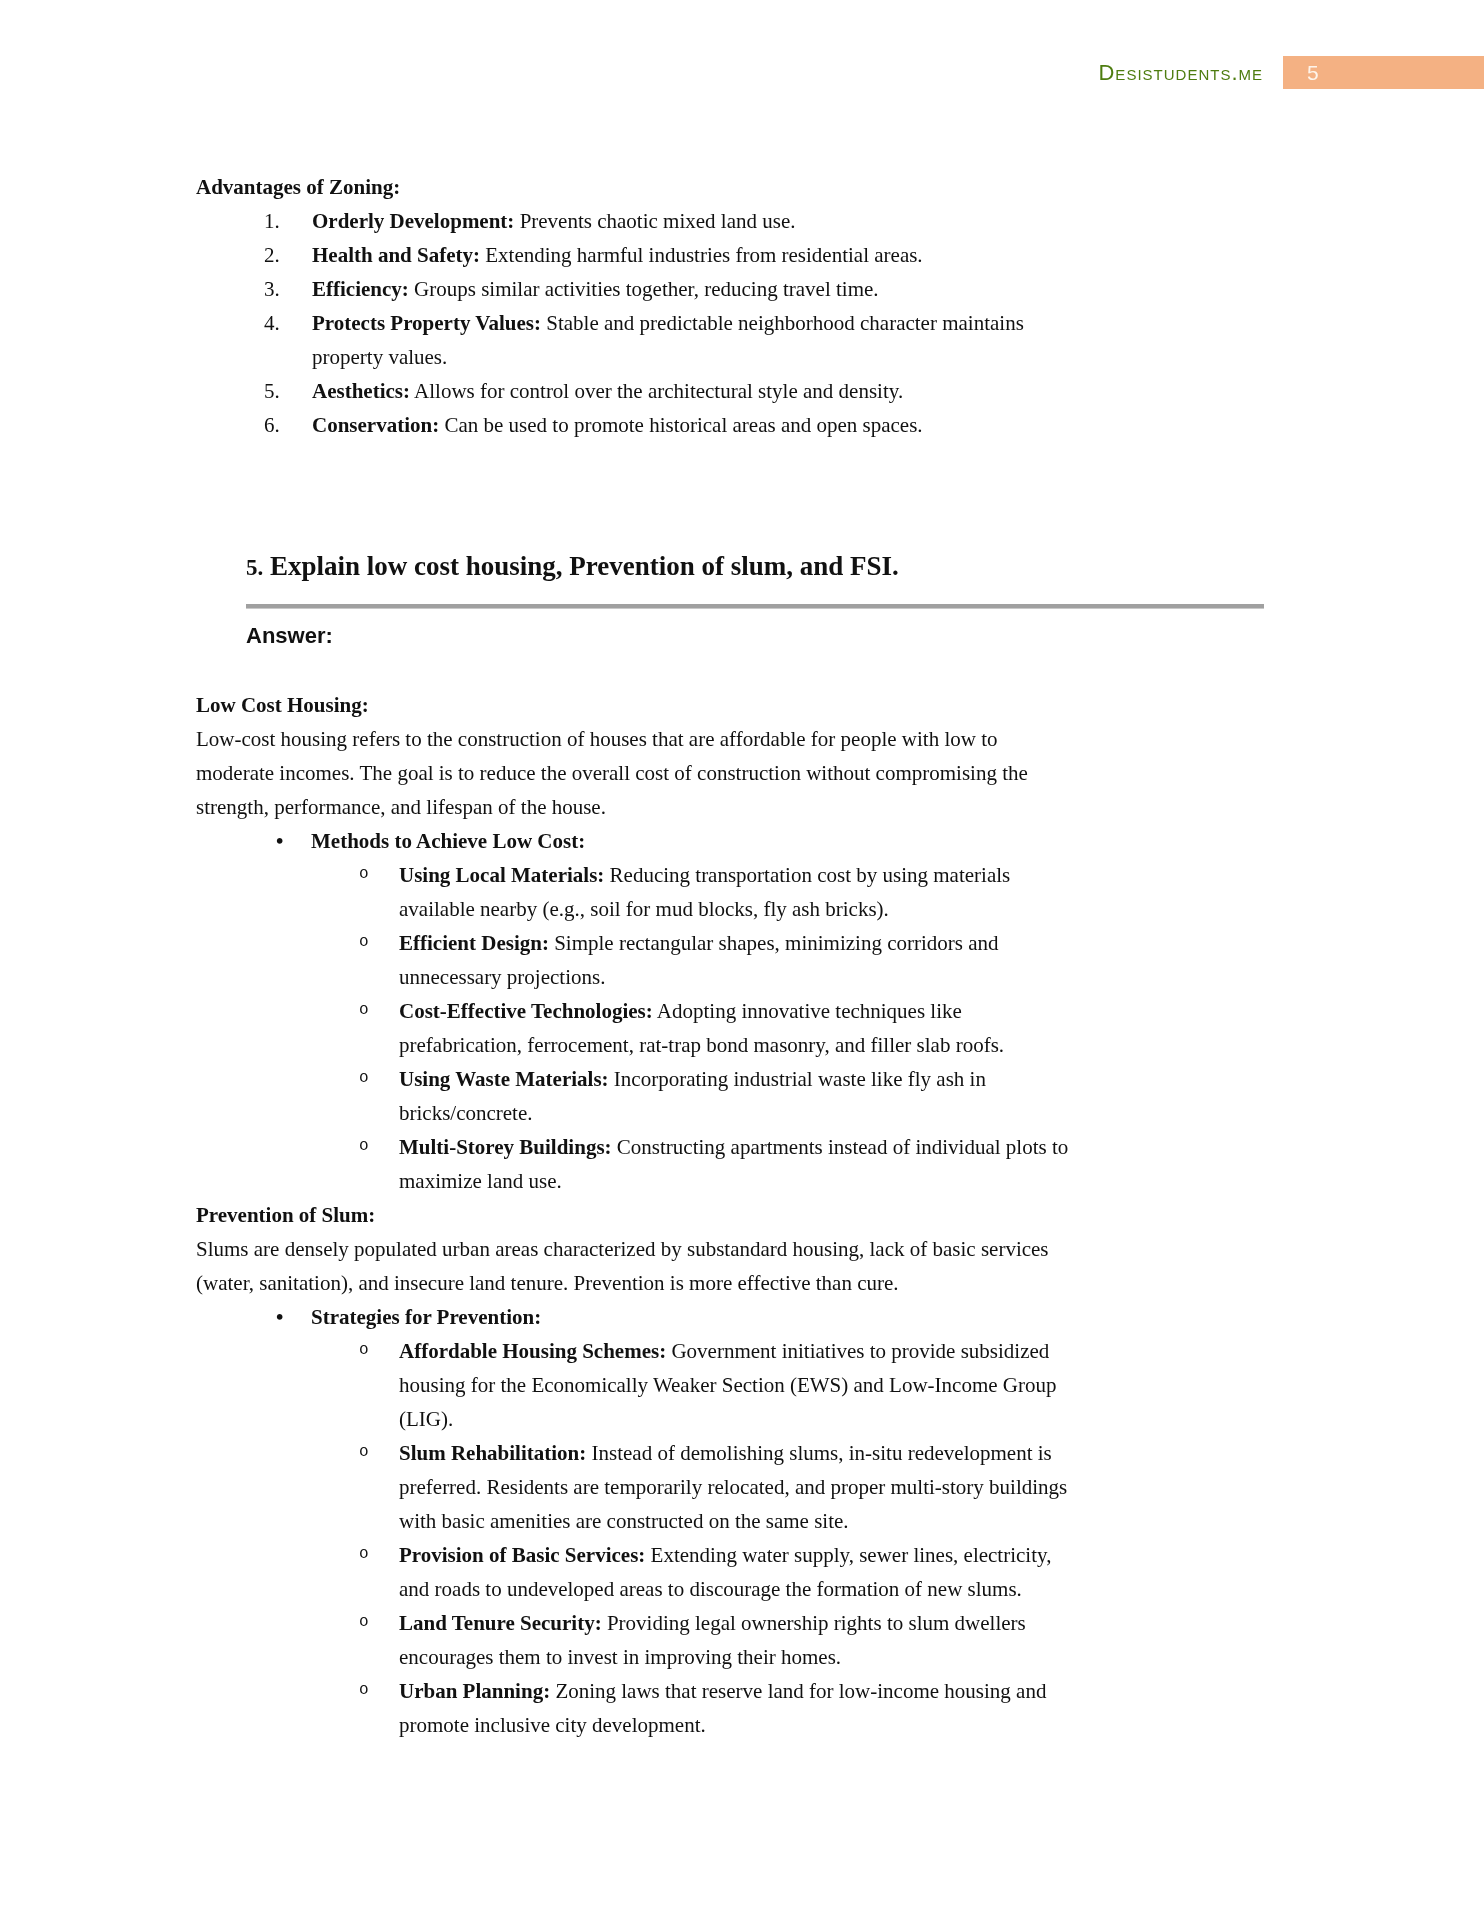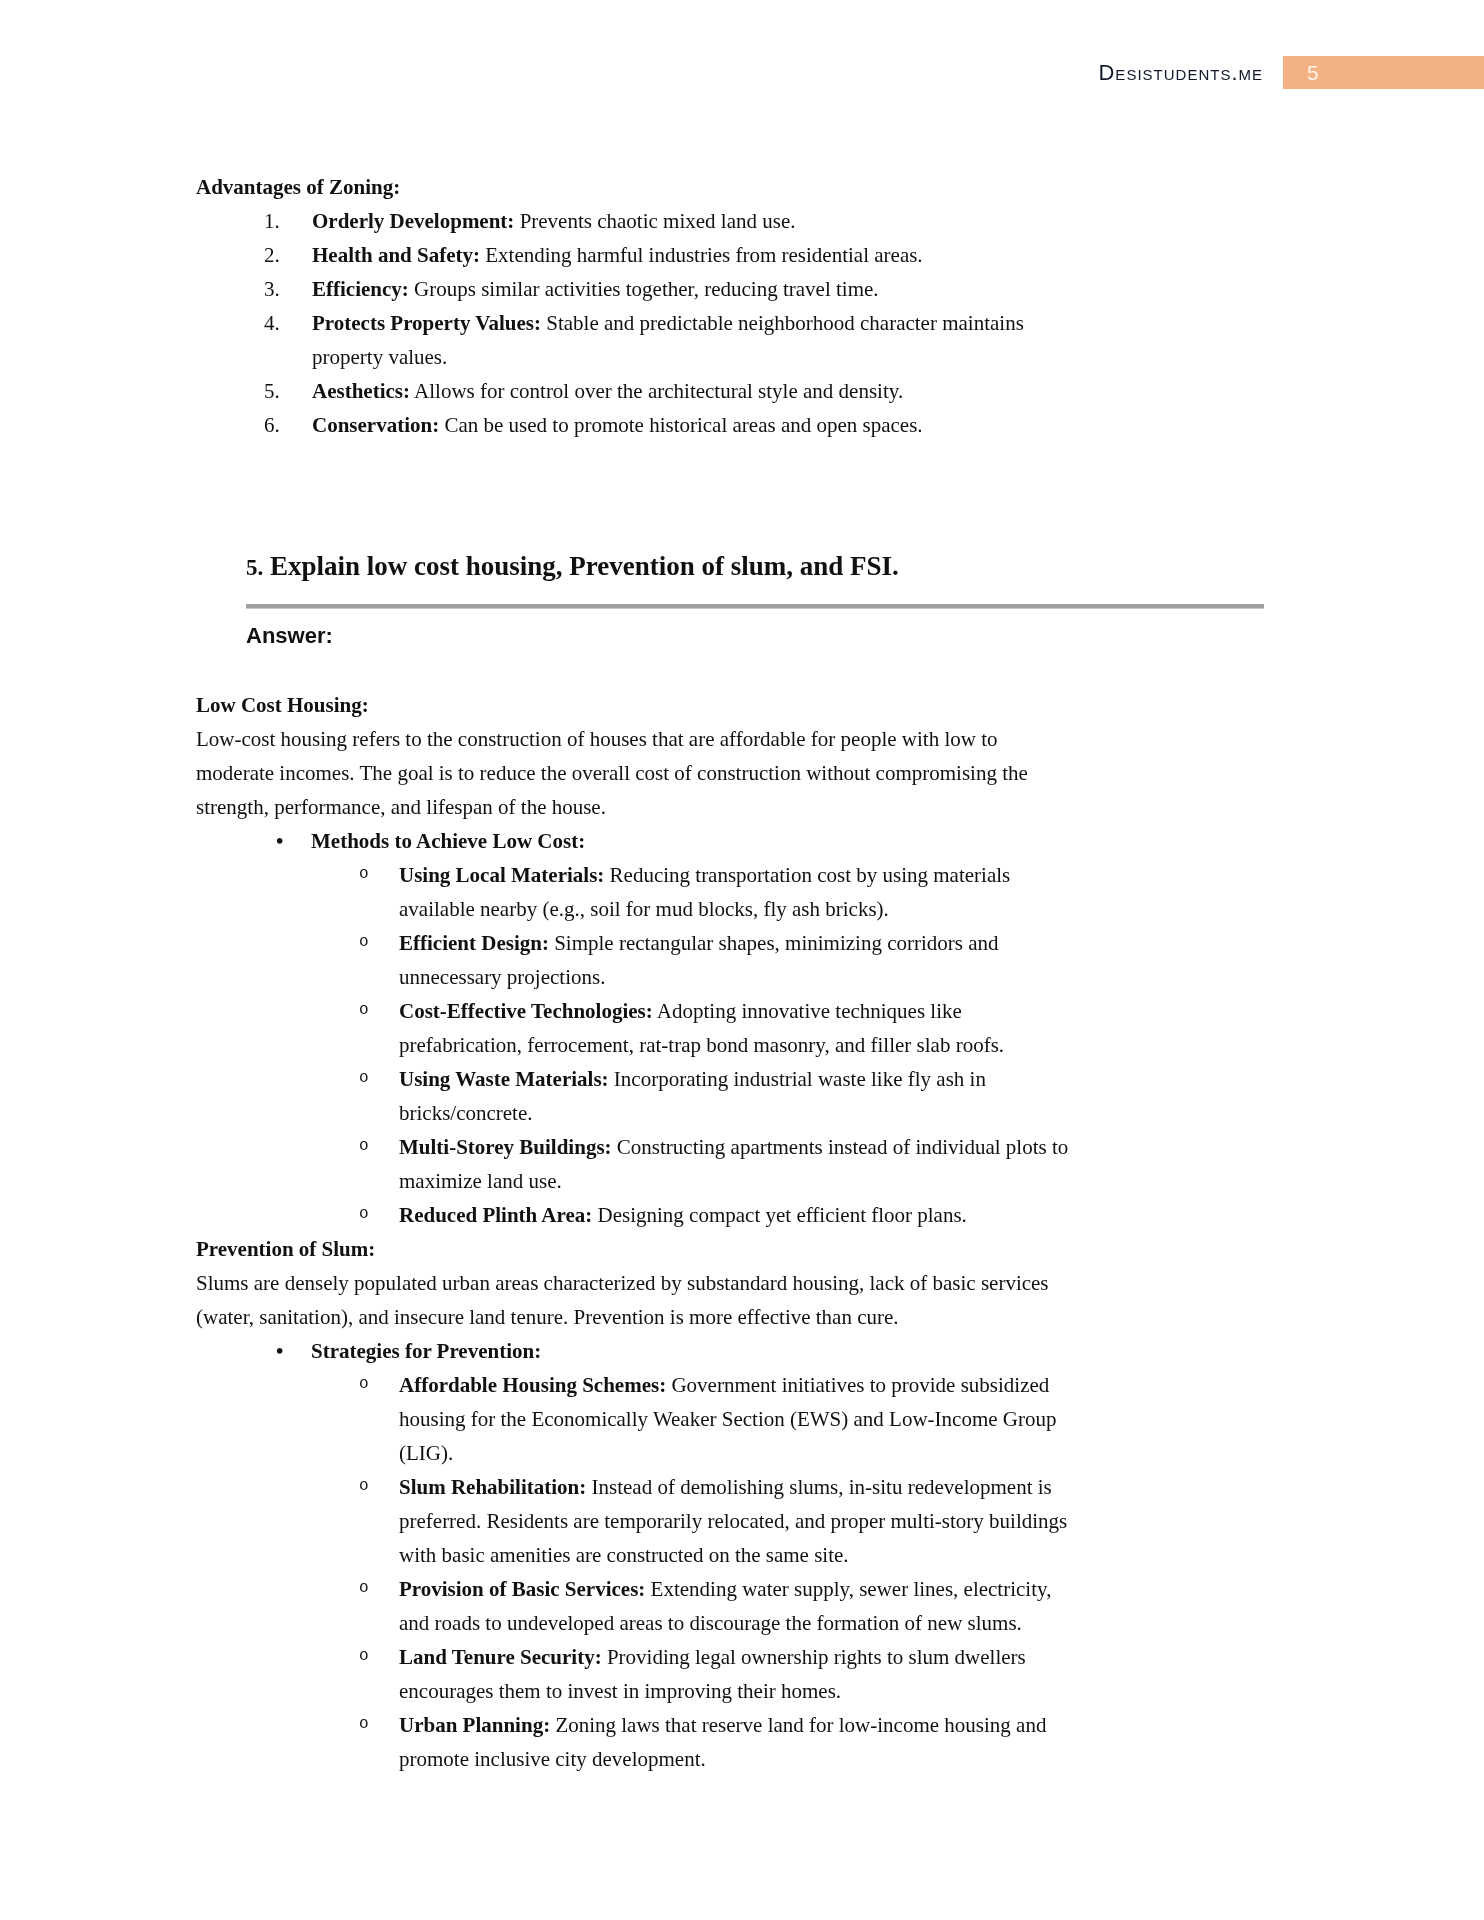--- a/index.html
+++ b/index.html
@@ -11,21 +11,21 @@
     color:#111111;
   }
   
   .page-header{
     position:absolute;top:56px;left:0;right:0;
     display:flex;justify-content:flex-end;align-items:center;
   }
   .site-name{
     font-family:"Liberation Sans","DejaVu Sans",sans-serif;
     font-variant:small-caps;
-    font-size:22px;color:#0f172a;letter-spacing:1px;
+    font-size:22px;color:#4d7c0f;letter-spacing:1px;
     margin-right:20px;
   }
   .page-num-box{
     width:201px;height:33px;
     background:#f4b183;
     display:flex;align-items:center;
   }
   .page-num{
     font-family:"Liberation Sans","DejaVu Sans",sans-serif;
     font-size:21px;color:rgba(255,252,245,0.9);
@@ -142,24 +142,20 @@
       <span>Adopting innovative techniques like prefabrication, ferrocement, rat-trap bond masonry, and filler slab roofs.</span>
     </div>
     <div class="sitem">
       <b>Using Waste Materials:</b>
       <span>Incorporating industrial waste like fly ash in bricks/concrete.</span>
     </div>
     <div class="sitem">
       <b>Multi-Storey Buildings:</b>
       <span>Constructing apartments instead of individual plots to maximize land use.</span>
     </div>
-    <div class="sitem">
-      <b>Reduced Plinth Area:</b>
-      <span>Designing compact yet efficient floor plans.</span>
-    </div>
   </div>
 
   <div class="body-block">
     <div class="sec-heading">Prevention of Slum:</div>
     <div>Slums are densely populated urban areas characterized by substandard housing, lack of basic services (water, sanitation), and insecure land tenure. Prevention is more effective than cure.</div>
     <div class="bitem">Strategies for Prevention:</div>
     <div class="sitem">
       <b>Affordable Housing Schemes:</b>
       <span>Government initiatives to provide subsidized housing for the Economically Weaker Section (EWS) and Low-Income Group (LIG).</span>
     </div>

